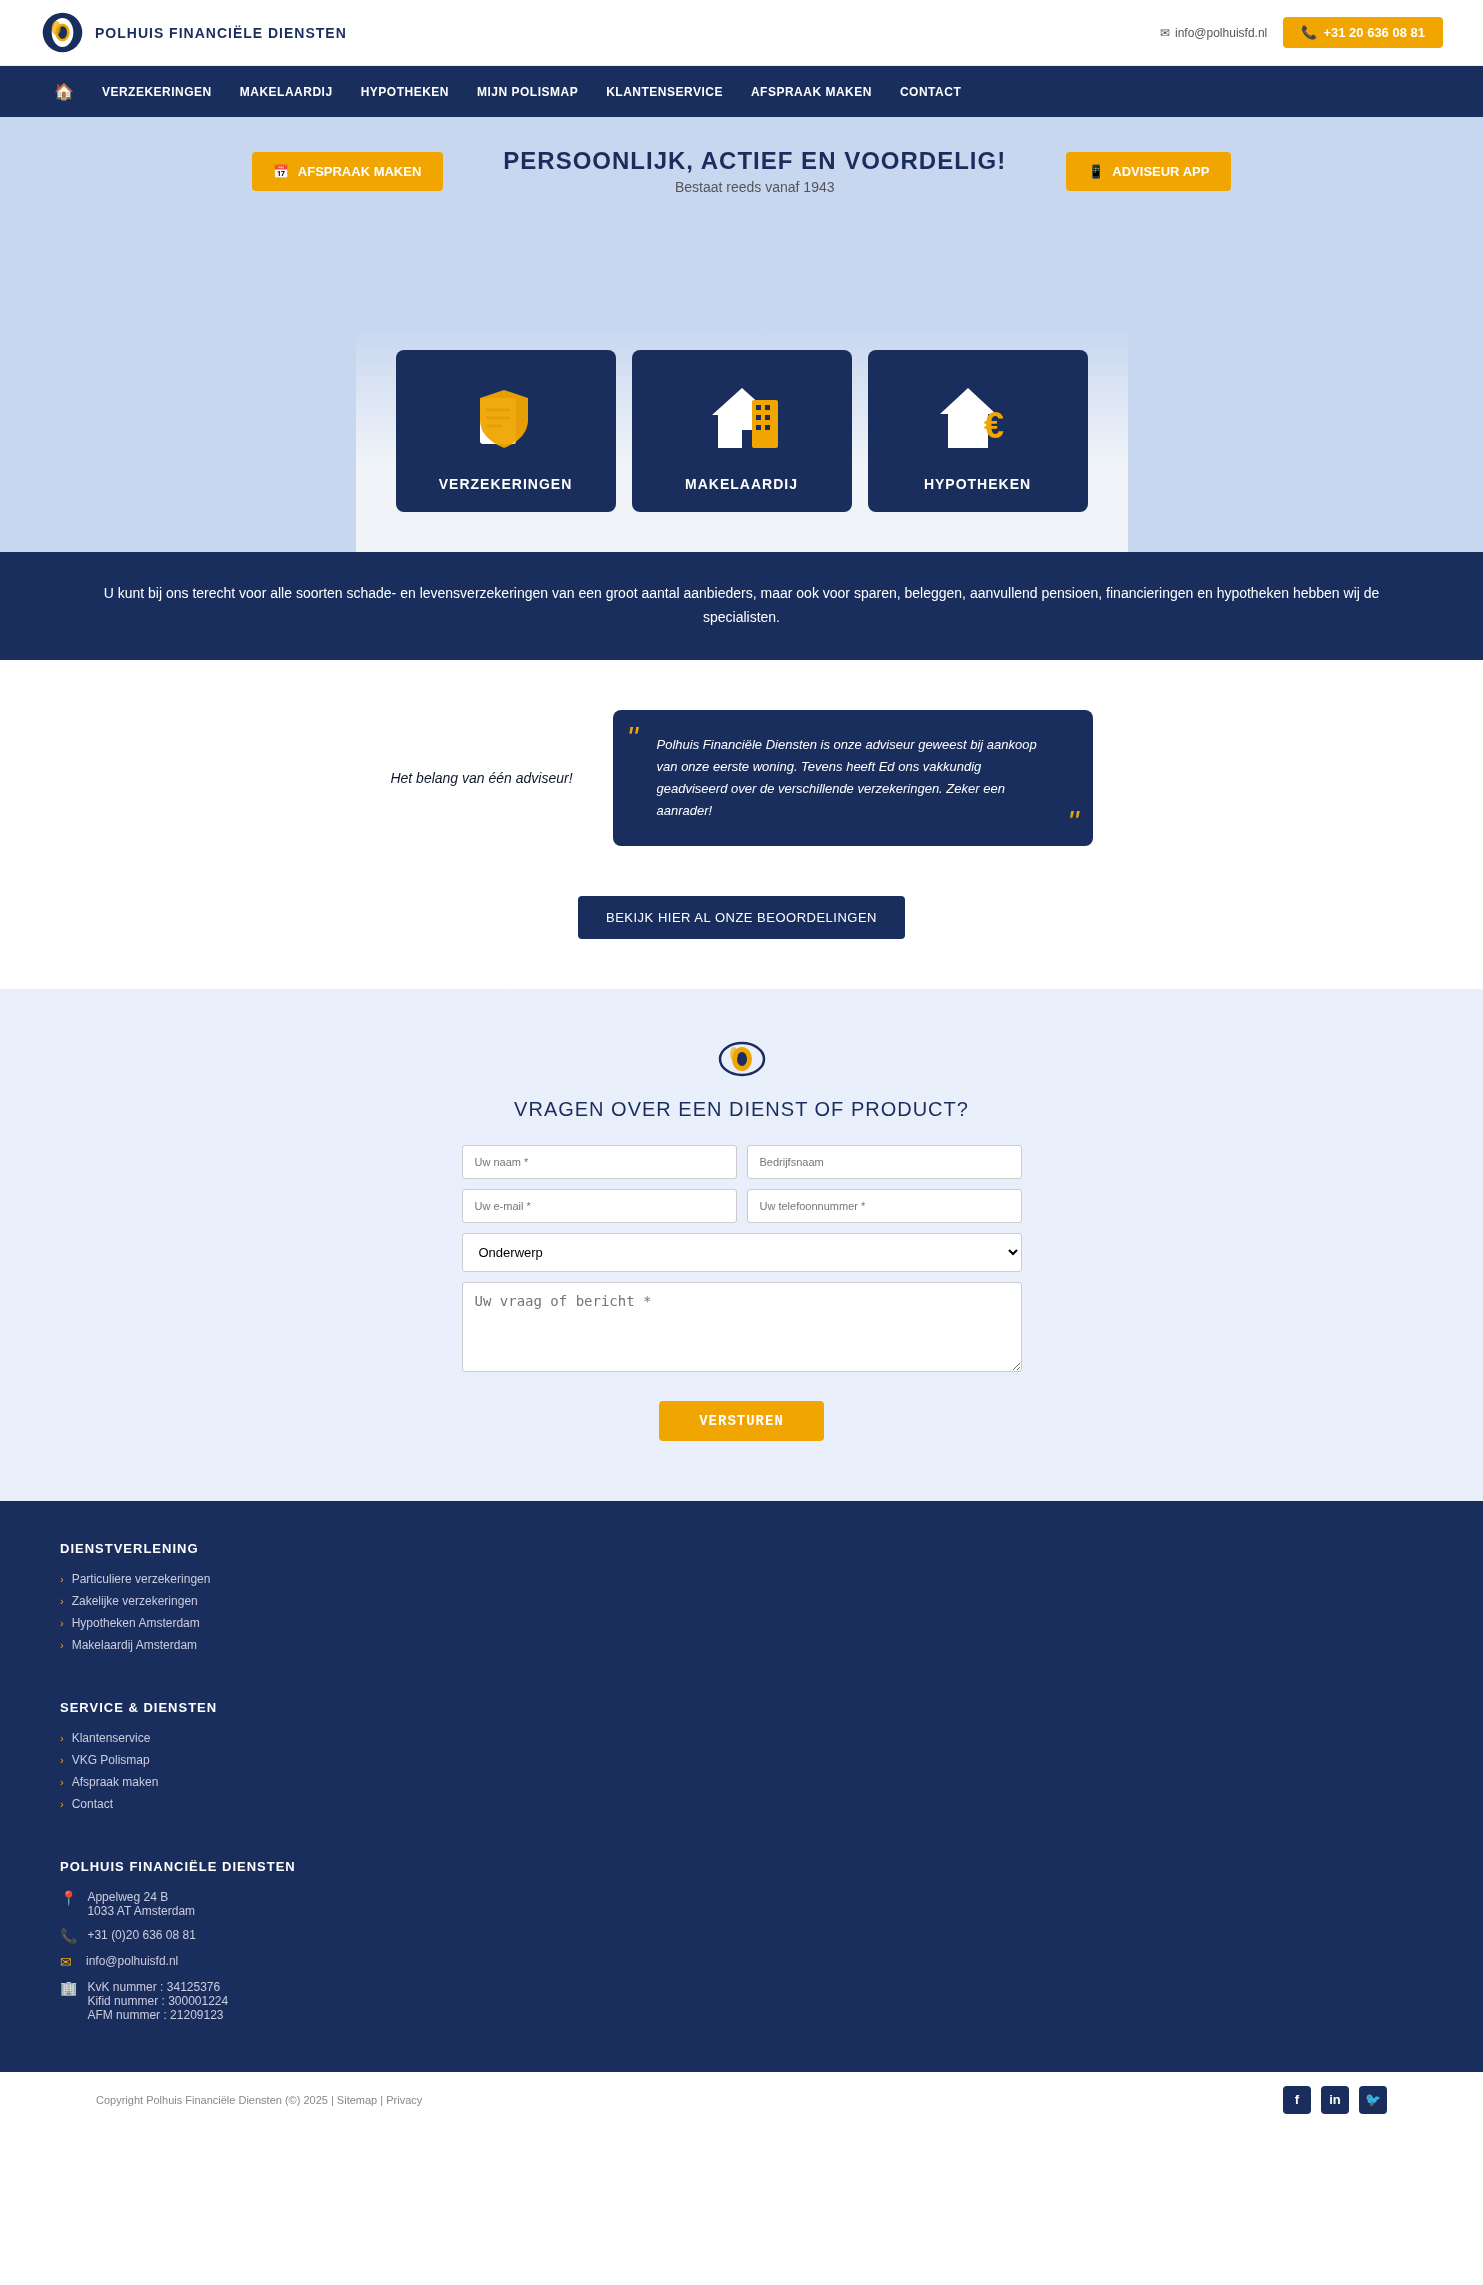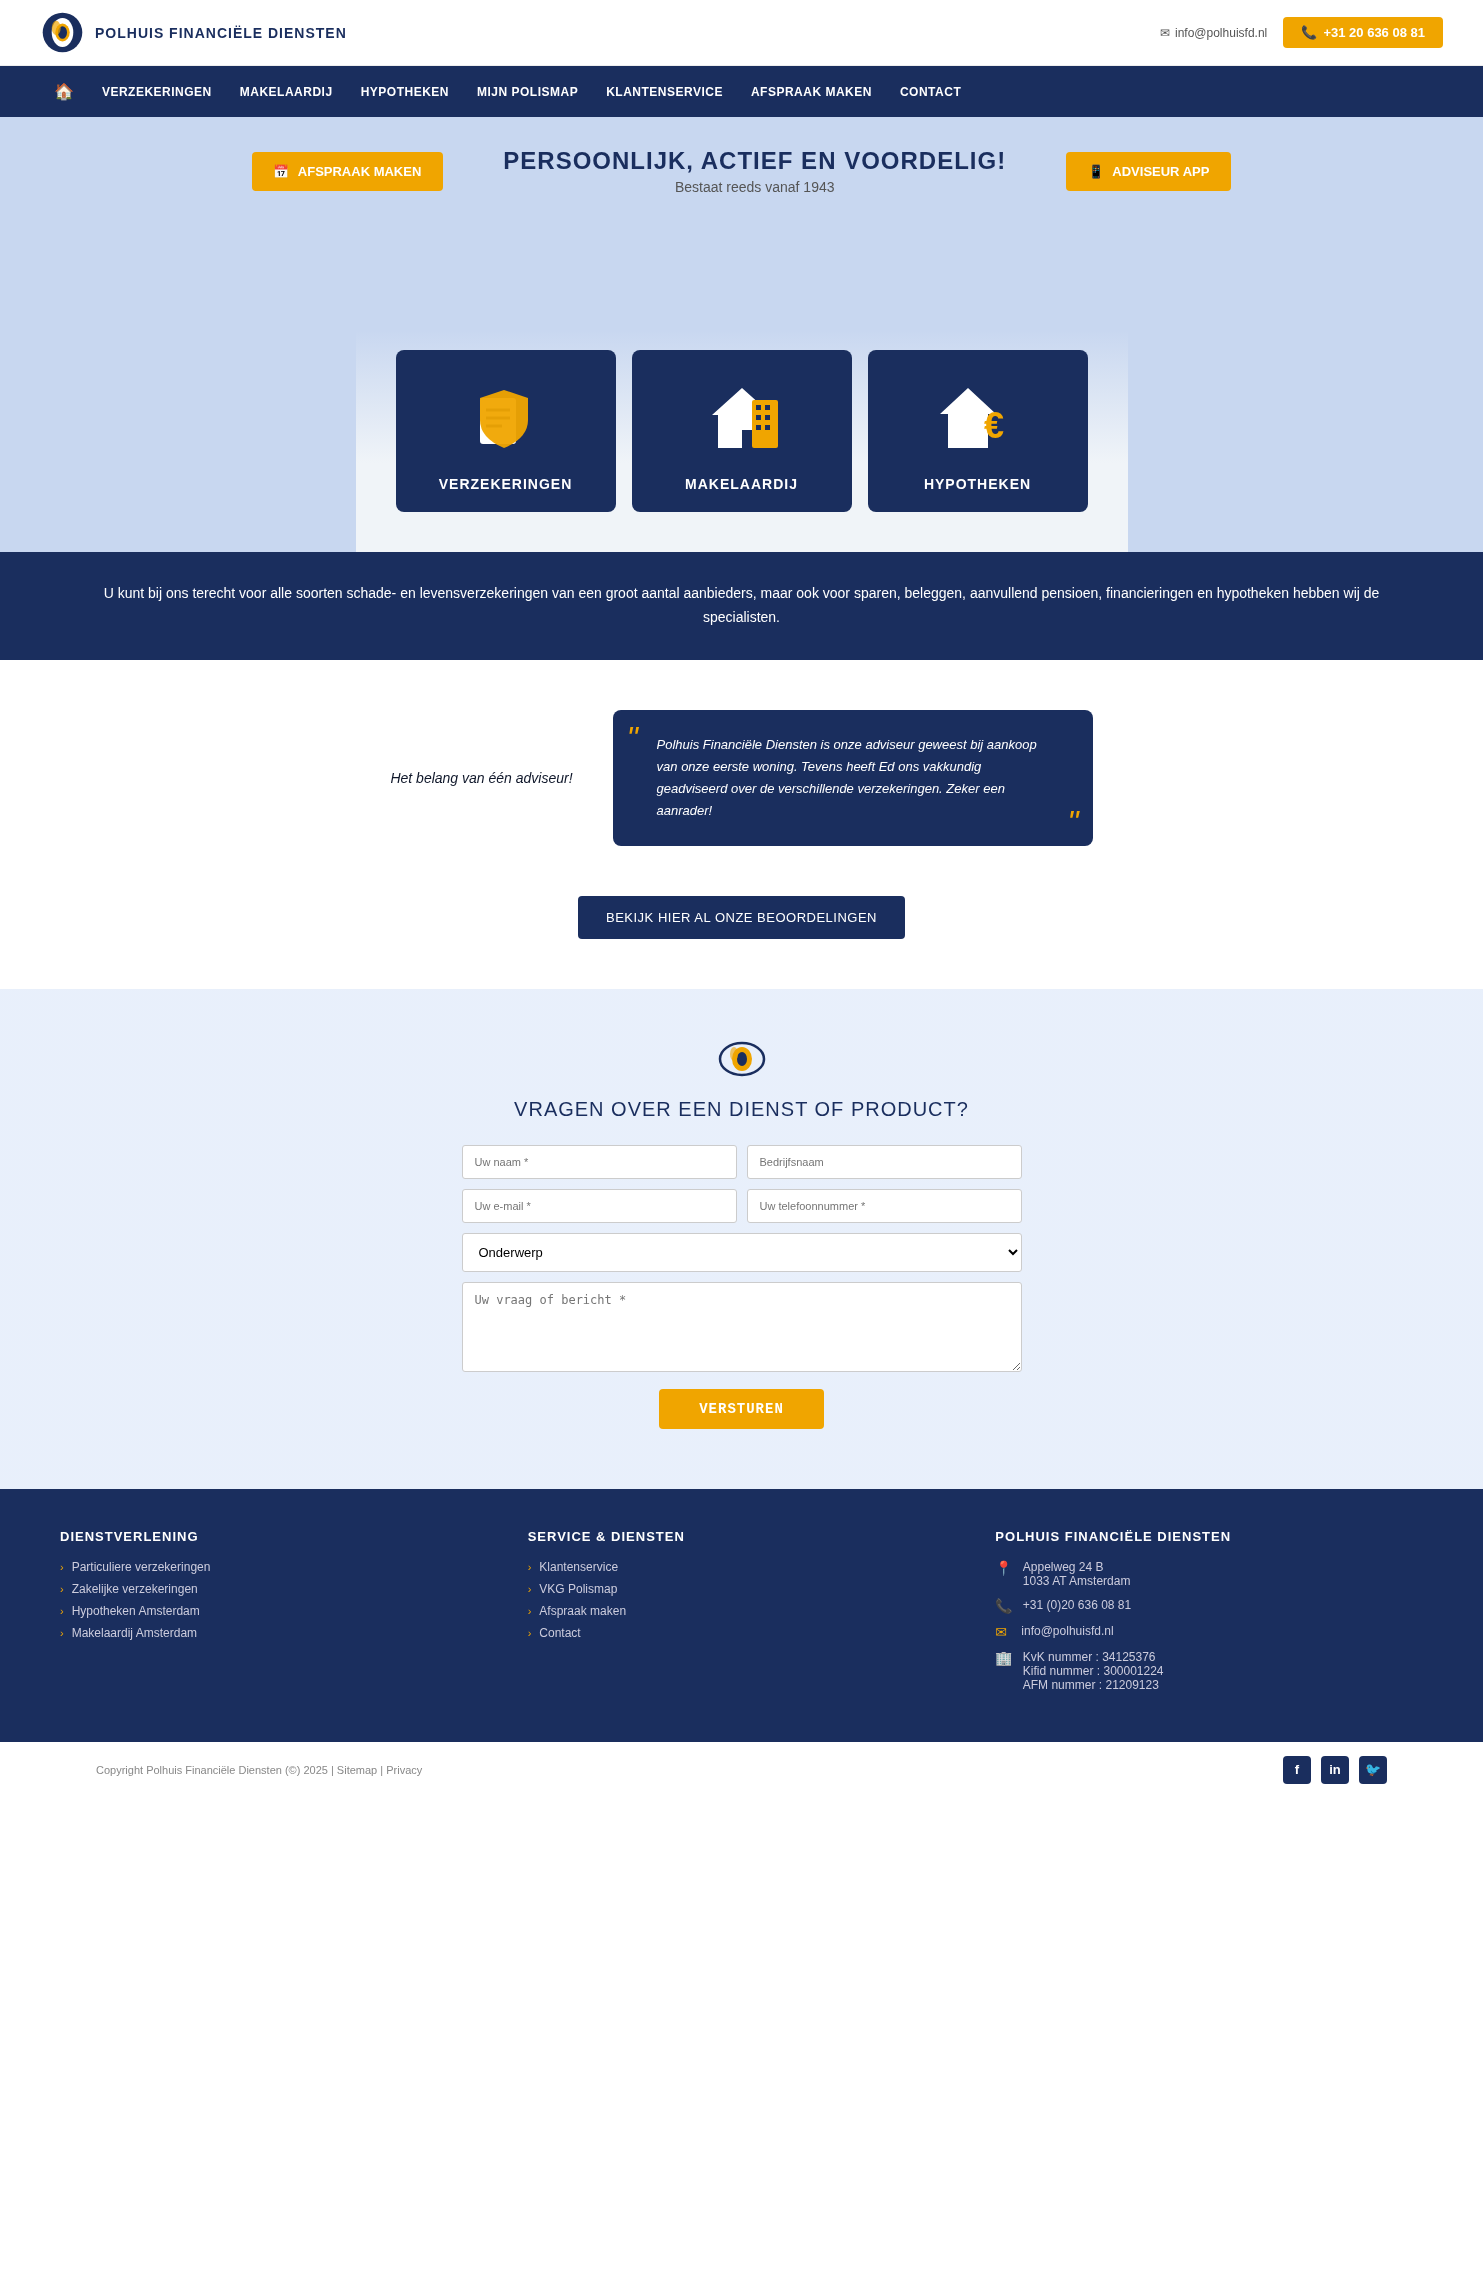--- a/index.html
+++ b/index.html
@@ -298,25 +298,25 @@
       font-size: 13px;
       background: #fff;
       margin-bottom: 10px;
       appearance: auto;
     }
     .form-textarea {
       width: 100%;
       padding: 10px 12px;
       border: 1px solid #ccc;
       border-radius: 3px;
-      font-size: 12px;
+      font-size: 14px;
       background: #fff;
       height: 90px;
       resize: vertical;
-      margin-bottom: 14px;
+      margin-bottom: 26px;
     }
     .btn-versturen {
       background: #f0a500;
       color: #fff;
       border: none;
       padding: 12px 40px;
       border-radius: 4px;
       font-size: 14px;
       font-weight: bold;
       cursor: pointer;
@@ -325,20 +325,21 @@
       font-family: Liberation Mono, monospace;
     }
 
     
     .footer-main {
       background: #1a2e5e;
       color: #fff;
       padding: 40px 60px;
       display: flex;
       gap: 40px;
+      flex-direction: column;
     }
     .footer-col {
       flex: 1;
     }
     .footer-col-title {
       font-size: 13px;
       font-weight: bold;
       letter-spacing: 1px;
       text-transform: uppercase;
       margin-bottom: 16px;

